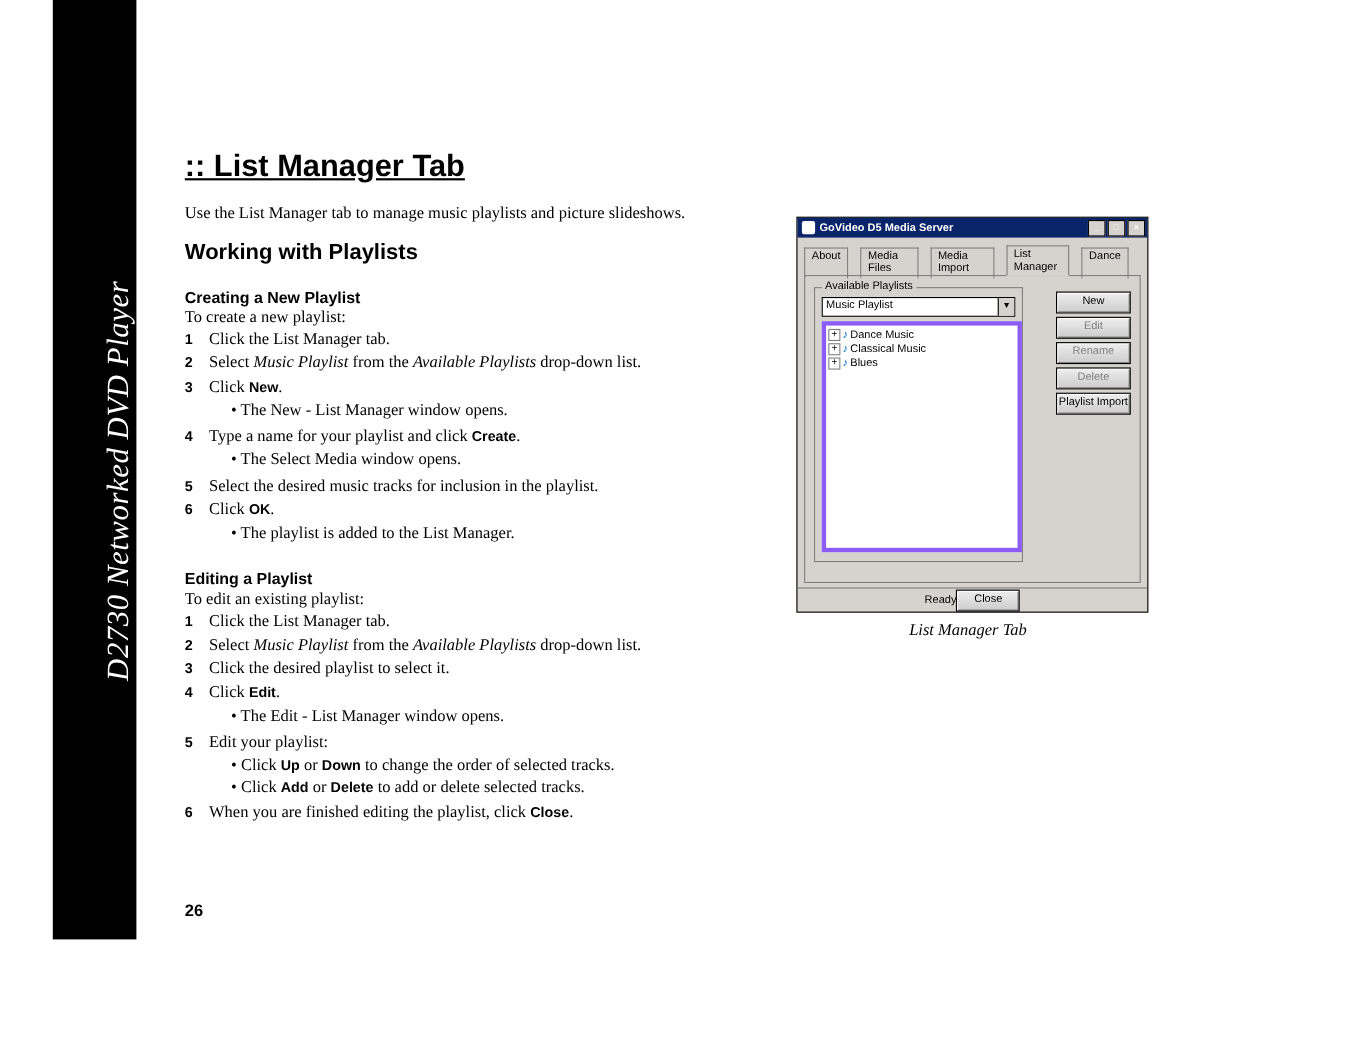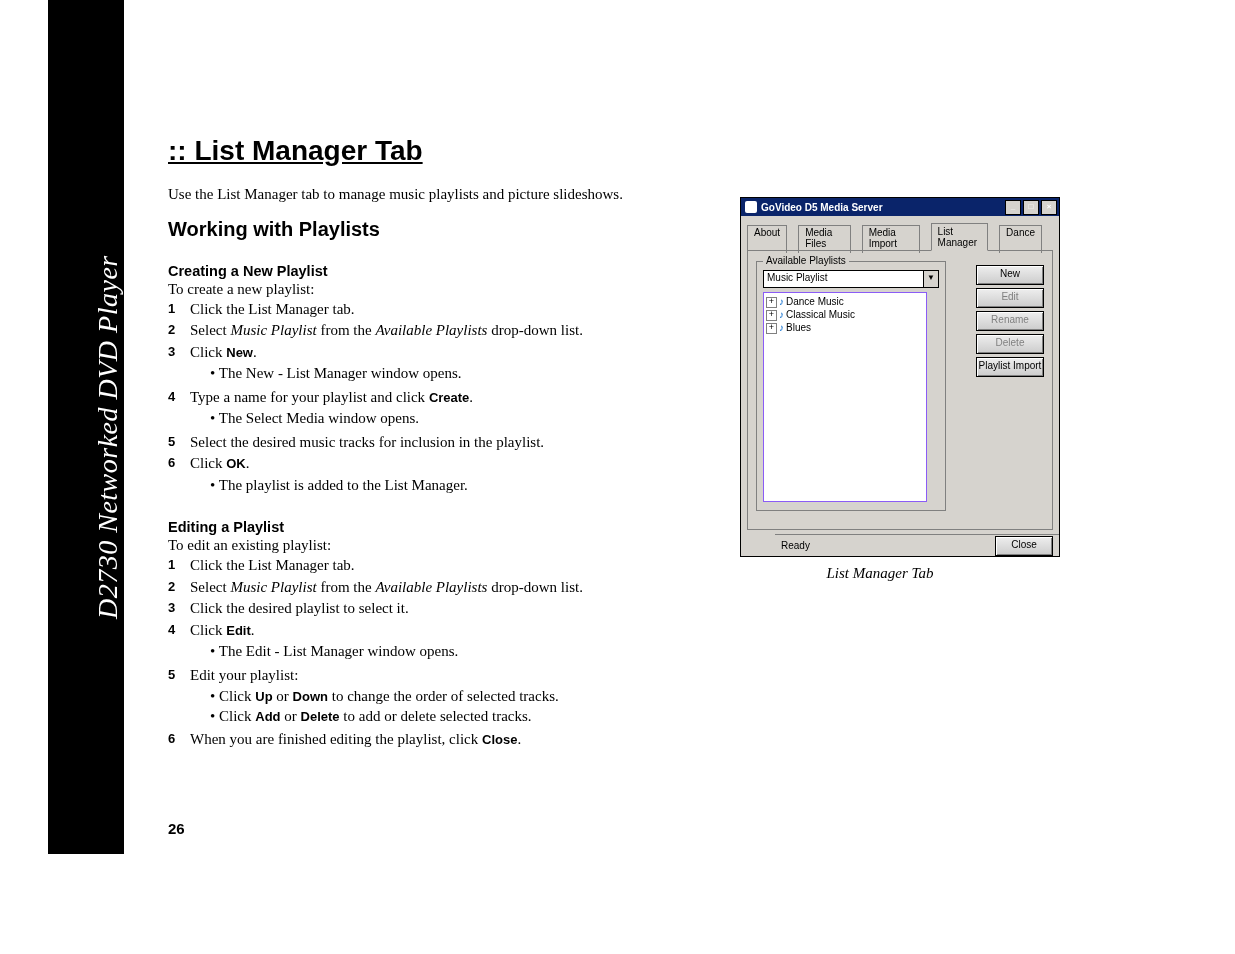--- a/index.html
+++ b/index.html
@@ -117,21 +117,21 @@
     position: absolute;
     left: 720px;
     top: 565px;
     width: 320px;
     text-align: center;
     font-style: italic;
     font-size: 15px;
   }
   .win {
     position: absolute;
-    left: 740px;
+    left: 724px;
     top: 197px;
     width: 320px;
     height: 360px;
     background: #d6d3ce;
     border: 1px solid #000;
     font-family: Tahoma, Arial, sans-serif;
     font-size: 10px;
     box-sizing: border-box;
   }
   .win-title {
@@ -180,40 +180,40 @@
     position: absolute; top: -7px; left: 6px;
     background: #d6d3ce; padding: 0 3px; font-size: 10px;
   }
   .dropdown {
     display: flex; border: 1px solid #000; background:#fff;
     height: 16px; width: 174px; margin-bottom: 4px;
   }
   .dropdown .val { flex:1; padding:1px 3px; font-size:10px; }
   .dropdown .btn { width: 14px; background:#d6d3ce; border-left:1px solid #000; text-align:center; font-size:8px; line-height:14px;}
   .tree {
-    border: 1px solid #8b5cf6; background:#fff;
-    height: 210px; width: 164px; padding:2px; box-sizing:border-box;
+    border: 4px solid #8b5cf6; background:#fff;
+    height: 210px; width: 182px; padding:2px; box-sizing:border-box;
     font-size:10px;
   }
   .tree-item { white-space: nowrap; line-height: 13px;}
   .tree-item .exp { display:inline-block; width:9px; height:9px; border:1px solid #808080; text-align:center; line-height:7px; font-size:9px; margin-right:2px; vertical-align:middle;}
   .tree-item .micon { color: #0066cc; margin-right:2px;}
   .button-col { position:absolute; right:8px; top: 14px; display:flex; flex-direction:column; gap:3px;}
   .btn95 {
     width: 66px; height: 18px; border:1px solid #000;
     background: linear-gradient(#eee,#ccc);
     font-size: 10px; text-align:center; line-height:16px;
     box-shadow: inset 1px 1px 0 #fff, inset -1px -1px 0 #808080;
   }
   .btn95.disabled { color:#808080; }
   .win-footer {
     height: 22px; border-top: 1px solid #808080;
     position: absolute; bottom:0; left:0; right:0;
-    display:flex; align-items:center; justify-content: space-between;
-    padding: 0 6px; font-size:10px; box-sizing:border-box;margin-left:34px;
+    display:flex; align-items:center; justify-content: center;
+    padding: 0 6px; font-size:10px; box-sizing:border-box;
   }
   .close-btn {
     width: 56px; height: 18px; border:1px solid #000;
     background: linear-gradient(#eee,#ccc);
     font-size: 10px; text-align:center; line-height:16px;
     box-shadow: inset 1px 1px 0 #fff, inset -1px -1px 0 #808080;
   }
 </style>
 </head>
 <body>

